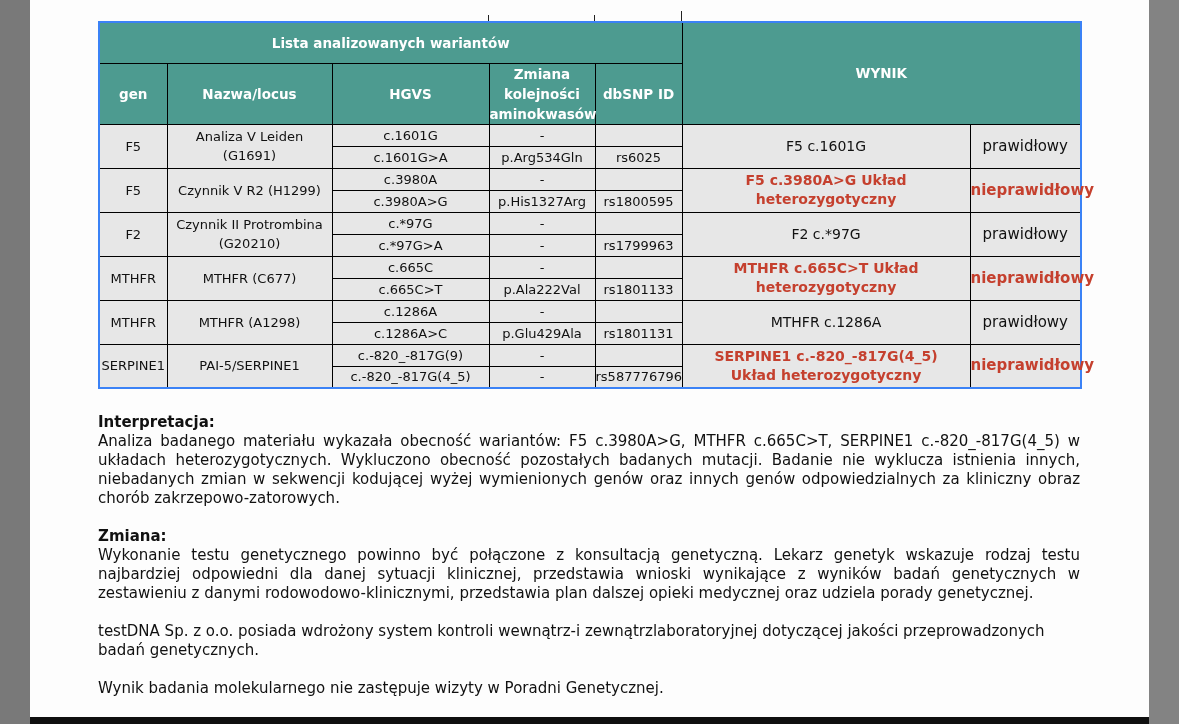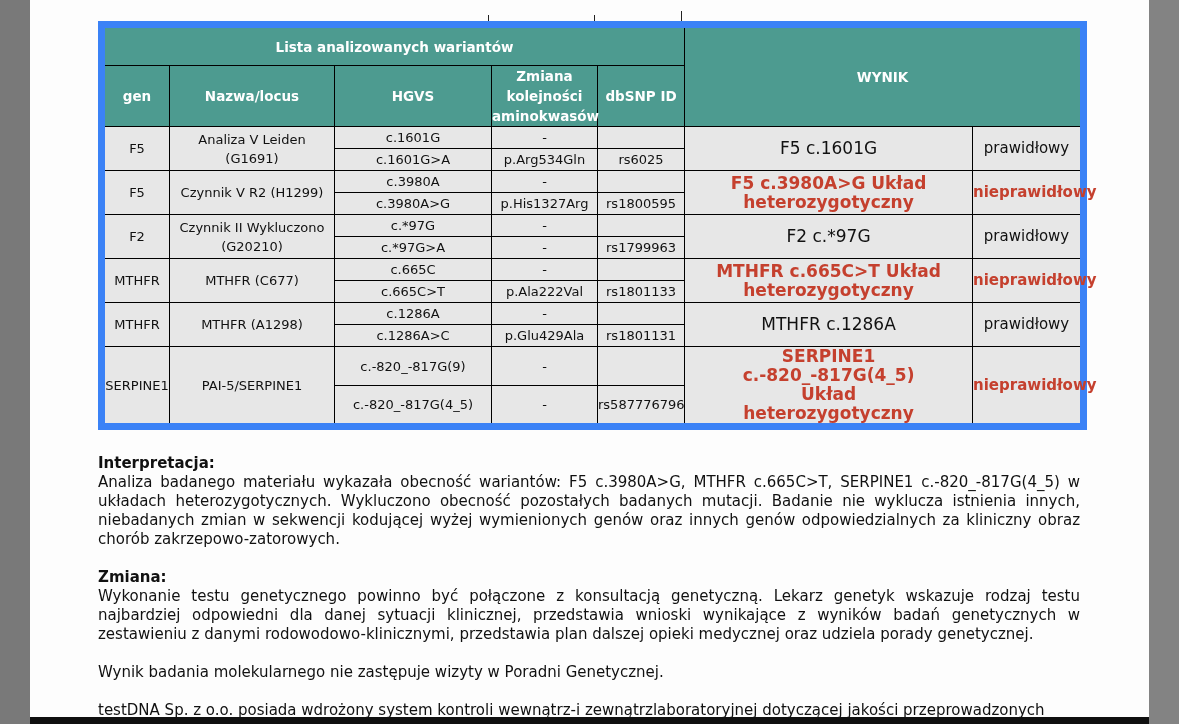--- a/index.html
+++ b/index.html
@@ -28,21 +28,21 @@
   }
   .tick.t1 { left: 458px; top: 15px; height: 6px; }
   .tick.t2 { left: 564px; top: 15px; height: 6px; }
   .tick.t3 { left: 651px; top: 11px; height: 10px; }
 
   table.variants {
     border-collapse: collapse;
     table-layout: fixed;
     width: 982px;
     margin: 21px 0 0 68px;
-    border: 7px solid #3b82f6;
+    border: 2px solid #3b82f6;
     padding-left: 45px;
   }
   table.variants th, table.variants td {
     border: 1px solid #000;
     padding: 0;
     overflow: visible;
   }
   th.teal {
     background: #4d9b90;
     color: #fff;
@@ -55,21 +55,21 @@
   tr.row-a { height: 41px; }
   tr.row-b { height: 61px; }
   tbody tr { height: 22px; }
   tbody td {
     background: #e7e7e7;
     font-size: 13px;
     text-align: center;
     vertical-align: middle;
     line-height: 19px;
   }
-  td.cell-result { font-size: 17px; }
+  td.cell-result { font-size: 14px; }
   td.cell-status { font-size: 15px; }
   td.alert {
     color: #c5402e;
     font-weight: bold;
   }
   td.cell-result.alert { padding: 0 30px; }
   td.cell-status.alert { white-space: nowrap; }
 
   .text-block {
     width: 982px;
@@ -140,21 +140,21 @@
           <td class="cell-result alert" rowspan="2">F5 c.3980A&gt;G Układ heterozygotyczny</td>
           <td class="cell-status alert" rowspan="2">nieprawidłowy</td>
         </tr>
         <tr>
           <td class="cell-hgvs">c.3980A&gt;G</td>
           <td class="cell-aa-change">p.His1327Arg</td>
           <td class="cell-dbsnp">rs1800595</td>
         </tr>
         <tr>
           <td class="cell-gen" rowspan="2">F2</td>
-          <td class="cell-name" rowspan="2">Czynnik II Wykluczono (G20210)</td>
+          <td class="cell-name" rowspan="2">Czynnik II Protrombina (G20210)</td>
           <td class="cell-hgvs">c.*97G</td>
           <td class="cell-aa-change">-</td>
           <td class="cell-dbsnp"></td>
           <td class="cell-result" rowspan="2">F2 c.*97G</td>
           <td class="cell-status" rowspan="2">prawidłowy</td>
         </tr>
         <tr>
           <td class="cell-hgvs">c.*97G&gt;A</td>
           <td class="cell-aa-change">-</td>
           <td class="cell-dbsnp">rs1799963</td>
@@ -206,18 +206,18 @@
 
   <div class="text-block">
     <p class="para-justified">
       <span class="heading">Interpretacja:</span><br>
       <span>Analiza badanego materiału wykazała obecność wariantów: </span><span class="bold">F5 c.3980A&gt;G, MTHFR c.665C&gt;T, SERPINE1 c.-820_-817G(4_5)</span><span> w układach heterozygotycznych. Wykluczono obecność pozostałych badanych mutacji. Badanie nie wyklucza istnienia innych, niebadanych zmian w sekwencji kodującej wyżej wymienionych genów oraz innych genów odpowiedzialnych za kliniczny obraz chorób zakrzepowo-zatorowych.</span>
     </p>
     <p class="para-justified">
       <span class="heading">Zmiana:</span><br>
       <span>Wykonanie testu genetycznego powinno być połączone z konsultacją genetyczną. Lekarz genetyk wskazuje rodzaj testu najbardziej odpowiedni dla danej sytuacji klinicznej, przedstawia wnioski wynikające z wyników badań genetycznych w zestawieniu z danymi rodowodowo-klinicznymi, przedstawia plan dalszej opieki medycznej oraz udziela porady genetycznej.</span>
     </p>
+    <p class="bold">testDNA Sp. z o.o. posiada wdrożony system kontroli wewnątrz-i zewnątrzlaboratoryjnej dotyczącej jakości przeprowadzonych badań genetycznych.</p>
     <p class="bold">Wynik badania molekularnego nie zastępuje wizyty w Poradni Genetycznej.</p>
-    <p class="bold">testDNA Sp. z o.o. posiada wdrożony system kontroli wewnątrz-i zewnątrzlaboratoryjnej dotyczącej jakości przeprowadzonych badań genetycznych.</p>
   </div>
 
   <div class="bottom-bar"></div>
 </div>
 
 </body></html>

